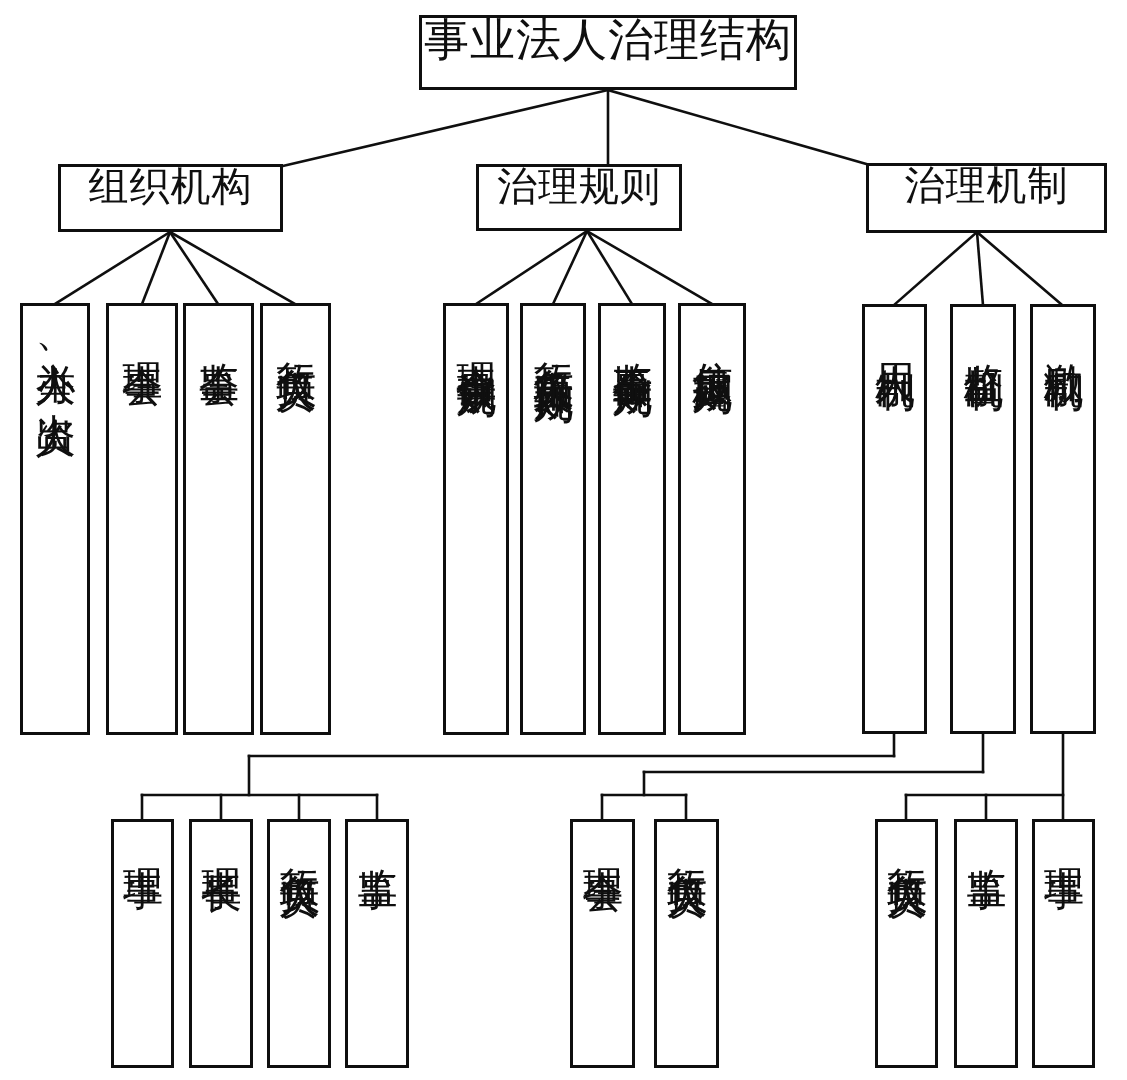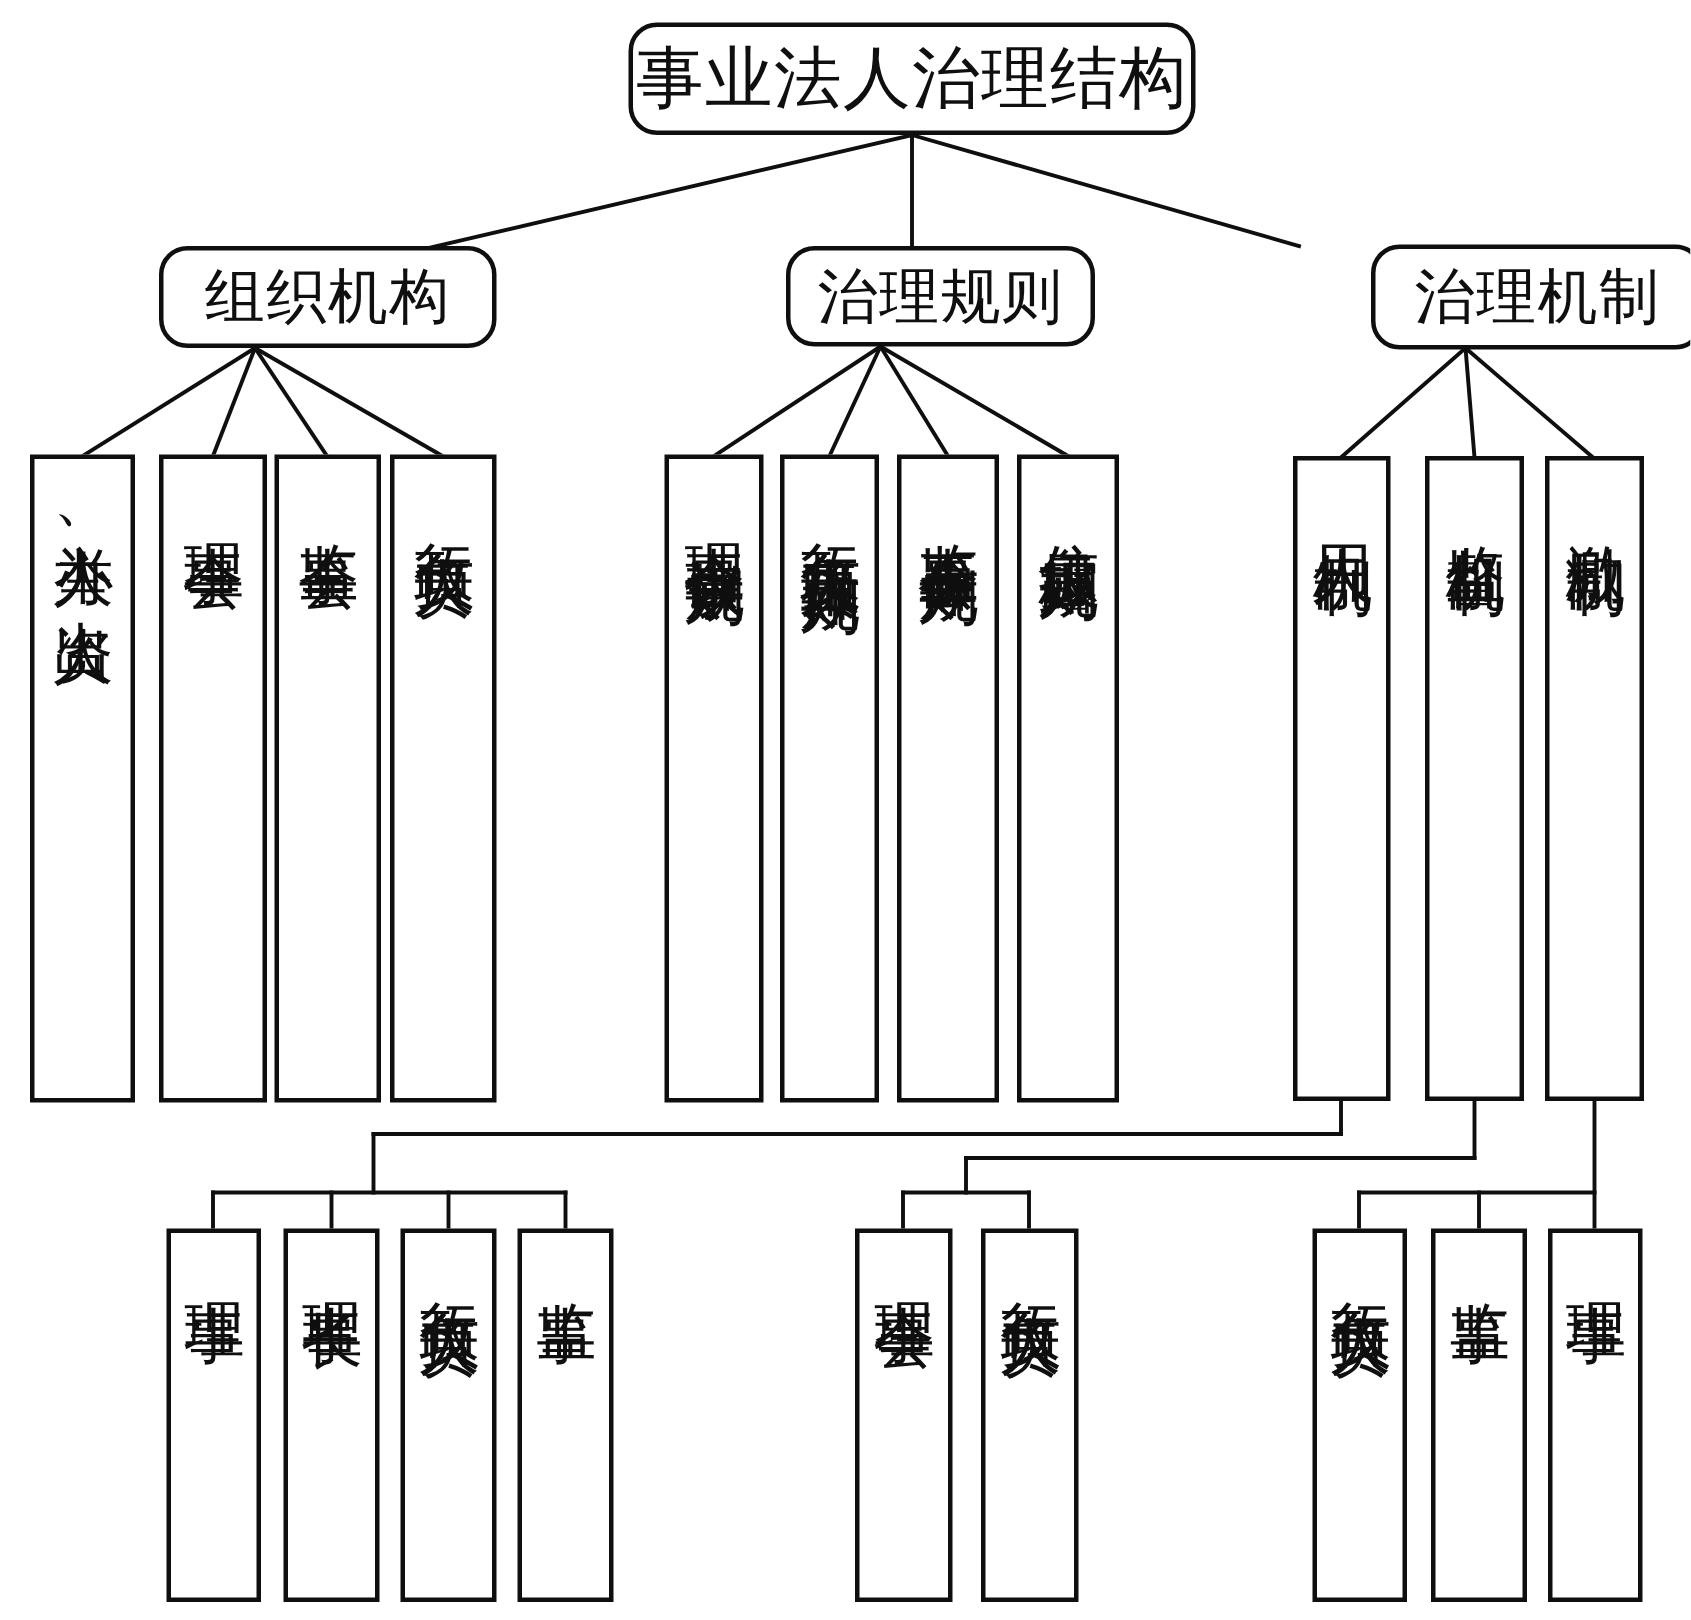--- a/index.html
+++ b/index.html
@@ -10,24 +10,24 @@
     overflow:hidden;
     font-family:"Liberation Serif","DejaVu Serif",serif;
     color:#0f0f0f;
   }
   #connectors{position:absolute;left:0;top:0;}
   #connectors line{stroke:#0f0f0f;stroke-width:2.6;stroke-linecap:square;}
   .box{
     position:absolute;box-sizing:border-box;
     border:3px solid #0f0f0f;background:#ffffff;
   }
-  .hbox{display:flex;align-items:center;justify-content:center;border-radius:19px;}
+  .hbox{display:flex;justify-content:center;}
   .hbox > span{white-space:nowrap;line-height:1;}
   .f-title{font-size:45px;letter-spacing:1px;}
-  .f-l2{font-size:40px;letter-spacing:1px;margin-left:48px;}
+  .f-l2{font-size:40px;letter-spacing:1px;}
   .vbox{display:flex;justify-content:center;align-items:flex-start;}
   .vbox > span{
     writing-mode:vertical-rl;
     text-orientation:upright;
     font-size:40px;line-height:1;letter-spacing:3px;
   }
   .pad-deep{padding-top:24px;}
   .pad-shallow{padding-top:14px;}
 </style>
 </head>
@@ -80,21 +80,21 @@
   <div class="box hbox f-title" style="left:419px;top:15px;width:378px;height:75px">
     <span>事业法人治理结构</span>
   </div>
 
   <div class="box hbox f-l2" style="left:58px;top:164px;width:225px;height:68px">
     <span>组织机构</span>
   </div>
   <div class="box hbox f-l2" style="left:476px;top:164px;width:206px;height:67px">
     <span>治理规则</span>
   </div>
-  <div class="box hbox f-l2" style="left:866px;top:163px;width:222px;height:70px">
+  <div class="box hbox f-l2" style="left:866px;top:163px;width:241px;height:70px">
     <span>治理机制</span>
   </div>
 
   <div class="box vbox pad-deep" style="left:20px;top:303px;width:70px;height:432px">
     <span>举办人、出资人</span>
   </div>
   <div class="box vbox pad-deep" style="left:106px;top:303px;width:72px;height:432px">
     <span>理事会</span>
   </div>
   <div class="box vbox pad-deep" style="left:183px;top:303px;width:71px;height:432px">

